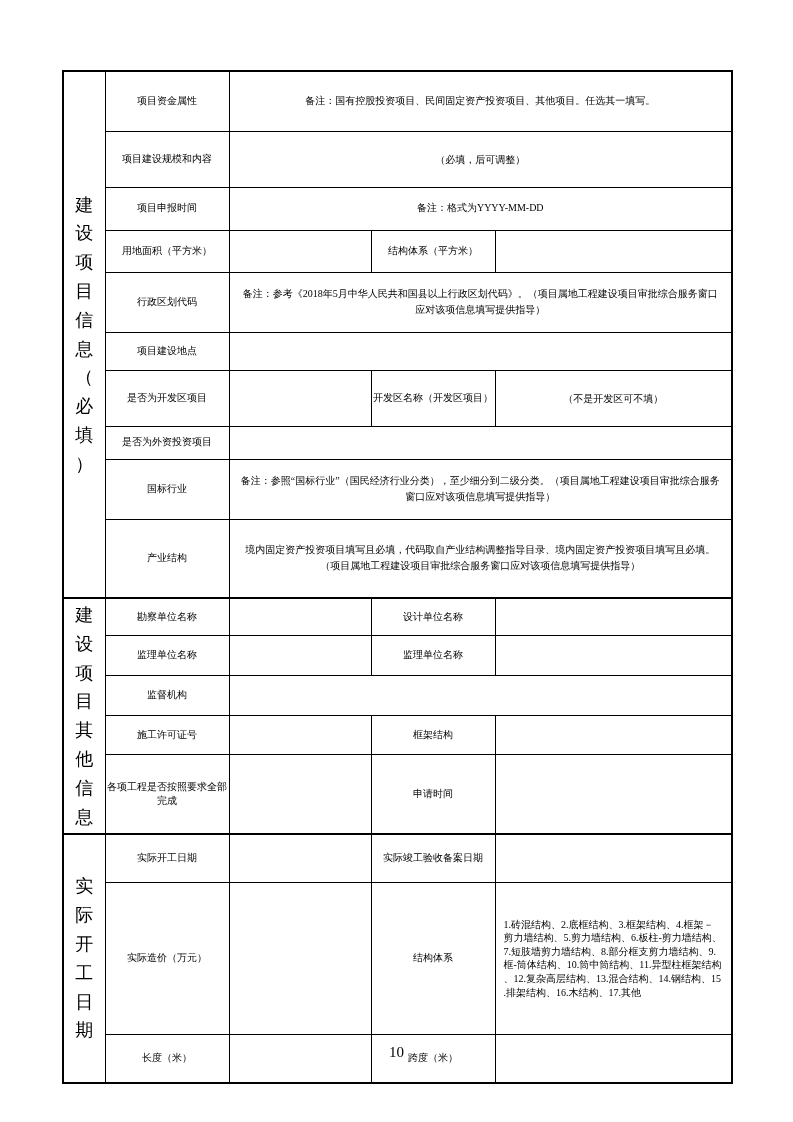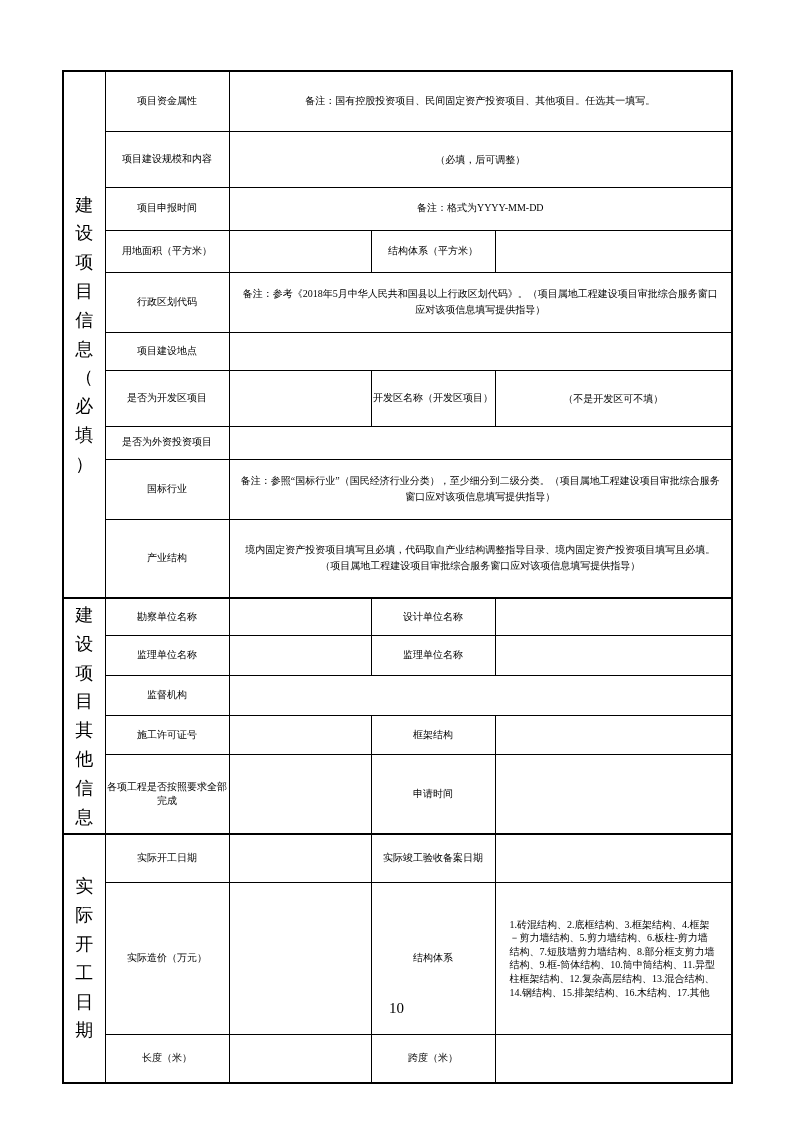--- a/index.html
+++ b/index.html
@@ -31,26 +31,26 @@
     word-break:break-all;line-break:anywhere;
     line-height:1.45;
   }
   td.note{
     text-align:center;padding:3px 10px;line-height:1.62;
   }
   td.note-center{
     text-align:center;padding:20px 10px;
   }
   td.opts{
-    text-align:left;padding:3px 14px;line-height:1.36;
+    text-align:left;padding:3px 8px;line-height:1.36;
     word-break:break-all;line-break:anywhere;
   }
   td.val{padding:2px 4px;}
   .page-num{
-    position:absolute;left:0;top:1000px;width:793px;
+    position:absolute;left:0;top:1044px;width:793px;
     text-align:center;font-size:15px;
   }
 </style>
 </head>
 <body>
 
 <div class="sheet">
 
   <table class="form">
     <colgroup>

